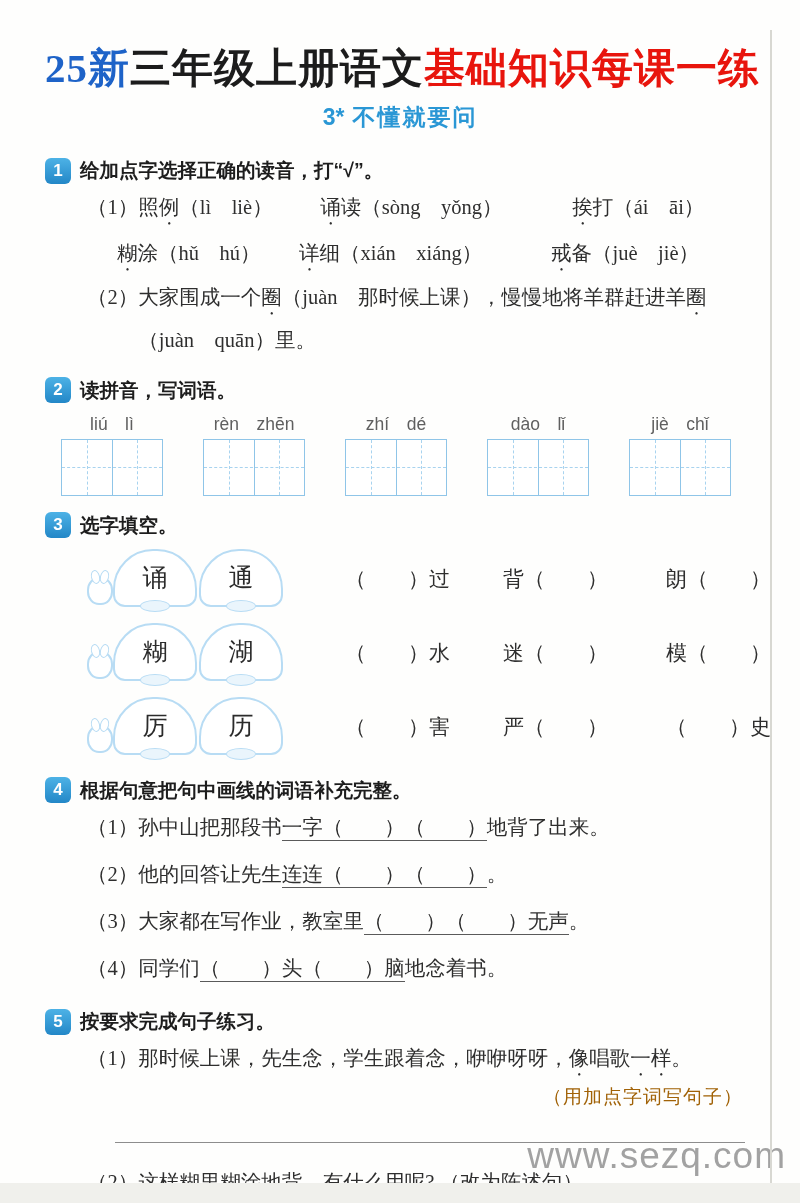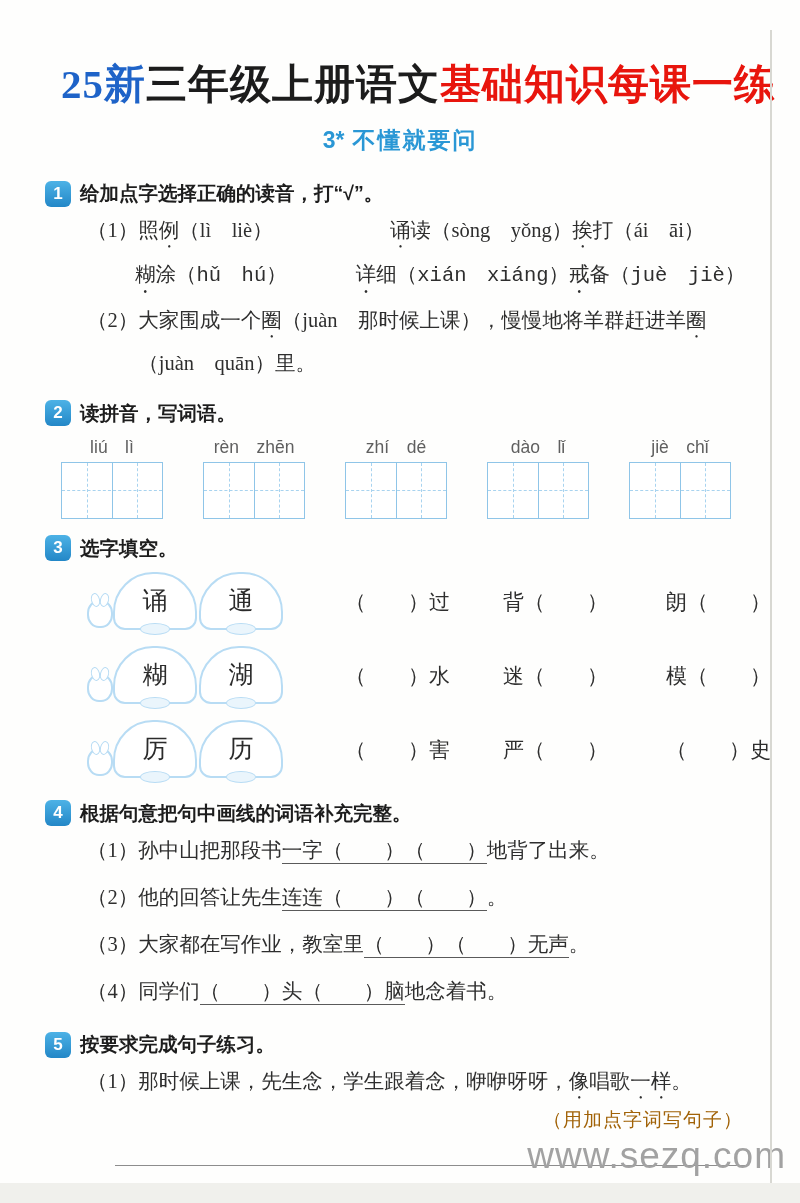--- a/index.html
+++ b/index.html
@@ -19,21 +19,21 @@
     background:#d8d8d2;
   }
   .edge-bottom{
     position:absolute;left:0;right:0;bottom:0;height:20px;
     background:#f0f0ec;
   }
   .content{padding:44px 45px 0 45px;}
 
   
   h1{
-    margin:16px;text-align:center;
+    margin:0;text-align:center;
     font-size:41px;font-weight:700;line-height:1.2;
     letter-spacing:1px;white-space:nowrap;
   }
   .t-blue{color:#1e63c8;}
   .t-black{color:#1c1c1c;}
   .t-red{color:#e8150d;}
   .subtitle{
     margin-top:9px;text-align:center;
     font-family:"Liberation Sans","DejaVu Sans",sans-serif;
     font-weight:700;font-size:23px;color:#2a97d5;letter-spacing:2px;
@@ -58,23 +58,23 @@
     -webkit-text-emphasis:filled dot;
     -webkit-text-emphasis-position:under right;
     text-emphasis:filled dot;
     text-emphasis-position:under right;
   }
   .u-seg{border-bottom:1.5px solid #5a5a5a;padding-bottom:2px;}
 
   
   .q1-body{margin-left:42px;font-size:20.5px;}
   .q1-row{display:flex;line-height:2.25;}
-  .q1-row.indent{margin-left:48px;font-family:Liberation Mono, monospace;}
+  .q1-row.indent{margin-left:30px;}
   .c1{flex:0 0 182px;}
-  .c2{flex:0 0 252px;text-align:right;}
+  .c2{flex:0 0 252px;}
   .c3{flex:1;}
   .q1-sentence{display:flex;line-height:2.1;}
   .q1-sentence p{margin:0;flex:1;}
 
   
   .pin-row{display:flex;gap:40px;margin:8px 0 0 16px;}
   .pin-group{flex:0 0 102px;}
   .pin-label{
     text-align:center;
     font-family:"Liberation Sans","DejaVu Sans",sans-serif;

